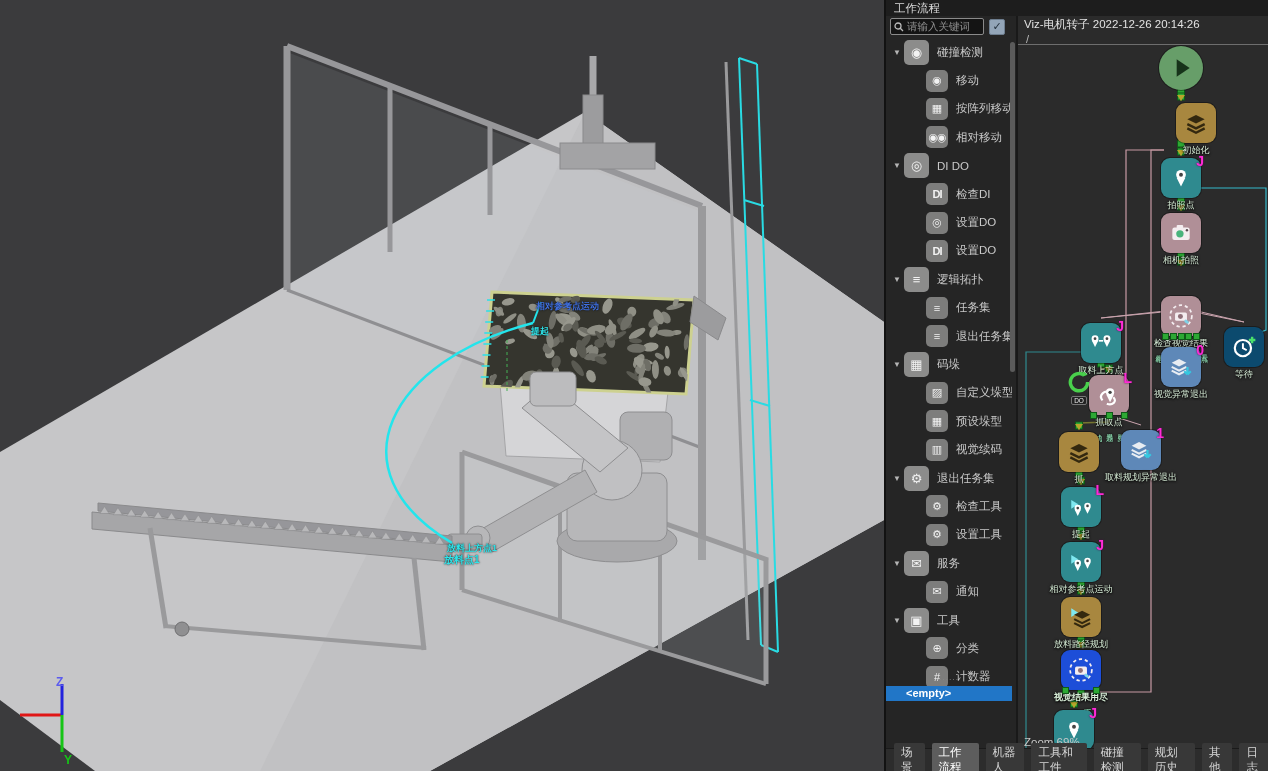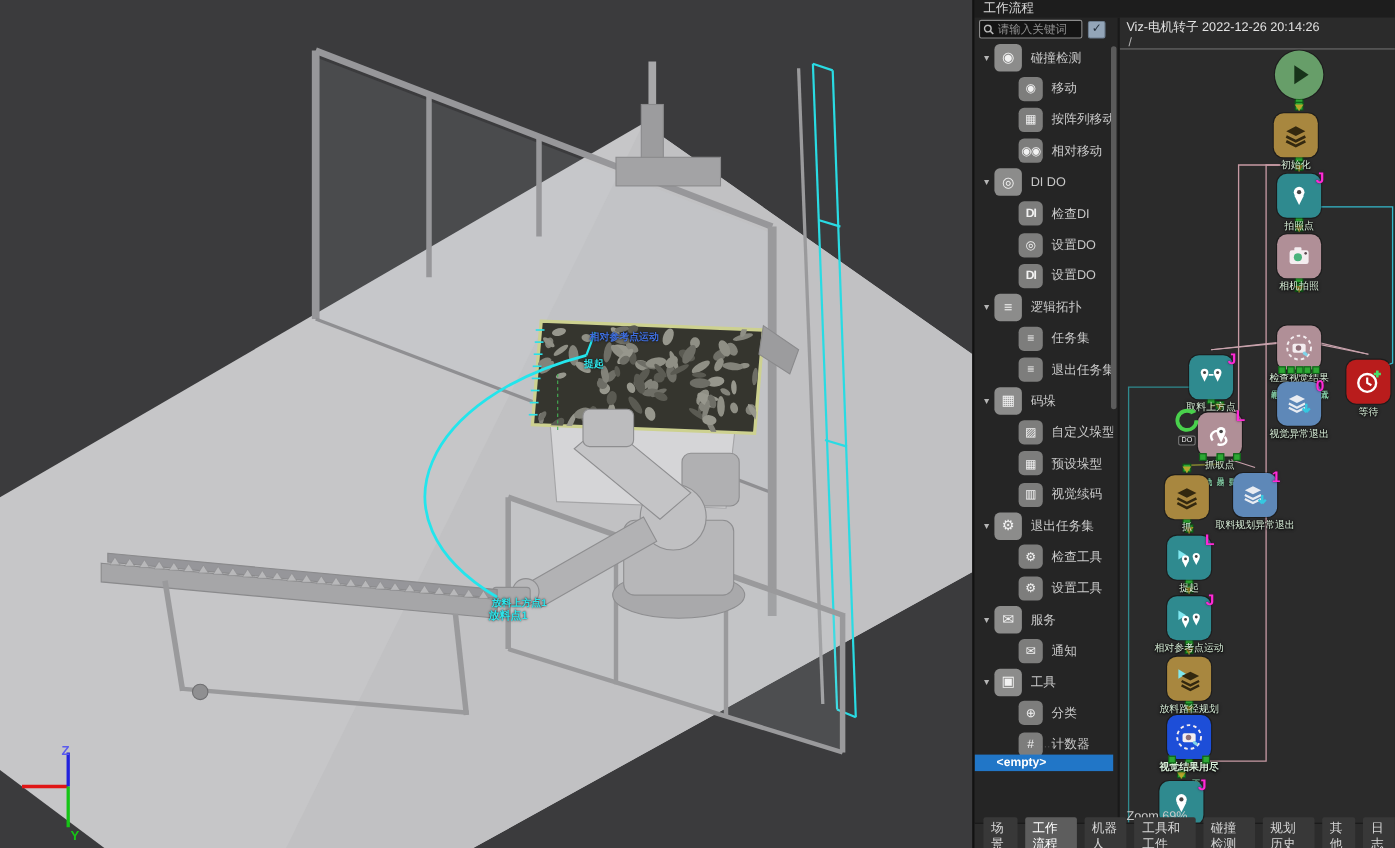--- a/index.html
+++ b/index.html
@@ -465,21 +465,21 @@
           <rect x="59.5" y="671" width="7" height="7" fill="#2da834" stroke="#0f5a18"></rect>
           <rect x="52.5" y="684" width="7" height="7" fill="#2da834" stroke="#0f5a18"></rect>
           <polygon points="52,686 60,686 56,692" fill="#b7a62c"></polygon>
         </svg>
       <div id="flow-nodes">
           <div class="fnode circle" style="left: 141px; top: 30px; background: rgb(103, 158, 105);">
             <svg viewBox="0 0 24 24">
               <polygon points="8,4 20,12 8,20" fill="#17331a"></polygon>
             </svg>
           </div>
-          <div class="fnode" style="left: 140px; top: 87px; background: rgb(168, 135, 63);">
+          <div class="fnode" style="left: 158px; top: 87px; background: rgb(168, 135, 63);">
             <svg viewBox="0 0 24 24">
               <path d="M4 8.5 L12 4.5 20 8.5 12 12.5 Z" fill="#33280f"></path>
               <path d="M4 13 L12 17 20 13" fill="none" stroke="#33280f" stroke-width="2.2"></path>
               <path d="M4 17 L12 21 20 17" fill="none" stroke="#33280f" stroke-width="2.2"></path>
             </svg>
             <div class="flabel">初始化</div>
           </div>
           <div class="fnode" style="left: 143px; top: 142px; background: rgb(47, 138, 143);">
             <svg viewBox="0 0 24 24">
               <circle cx="12" cy="9" r="4.5" fill="#fff"></circle>
@@ -527,21 +527,21 @@
               <path d="M6.5 15.68 L3.6199999999999997 9.92 L9.38 9.92 Z" fill="#fff"></path>
               <circle cx="6.5" cy="8" r="1.2800000000000002" fill="#444"></circle>
               <circle cx="17.5" cy="8" r="3.2" fill="#fff"></circle>
               <path d="M17.5 15.68 L14.62 9.92 L20.38 9.92 Z" fill="#fff"></path>
               <circle cx="17.5" cy="8" r="1.2800000000000002" fill="#444"></circle>
               <path d="M10 10 h4" stroke="#fff" stroke-width="1.5"></path>
             </svg>
             <span class="fbadge">J</span>
             <div class="flabel">取料上方点</div>
           </div>
-          <div class="fnode" style="left: 206px; top: 311px; background: #b91c1c; font-family: Liberation Mono, monospace;">
+          <div class="fnode" style="left: 206px; top: 311px; background: #0c4a6e; font-family: Liberation Mono, monospace;">
             <svg viewBox="0 0 24 24">
               <circle cx="11" cy="13" r="7.5" fill="none" stroke="#fff" stroke-width="2"></circle>
               <path d="M11 8.5 v4.5 l3.5 2" stroke="#fff" stroke-width="1.8" fill="none"></path>
               <path d="M16.5 5.5 h6 M19.5 2.5 v6" stroke="#49e06c" stroke-width="2.2"></path>
             </svg>
             <div class="flabel">等待</div>
           </div>
           <div class="fnode" style="left: 143px; top: 331px; background: rgb(94, 136, 184);">
             <svg viewBox="0 0 24 24">
               <g transform="scale(0.85) translate(0,1)">

